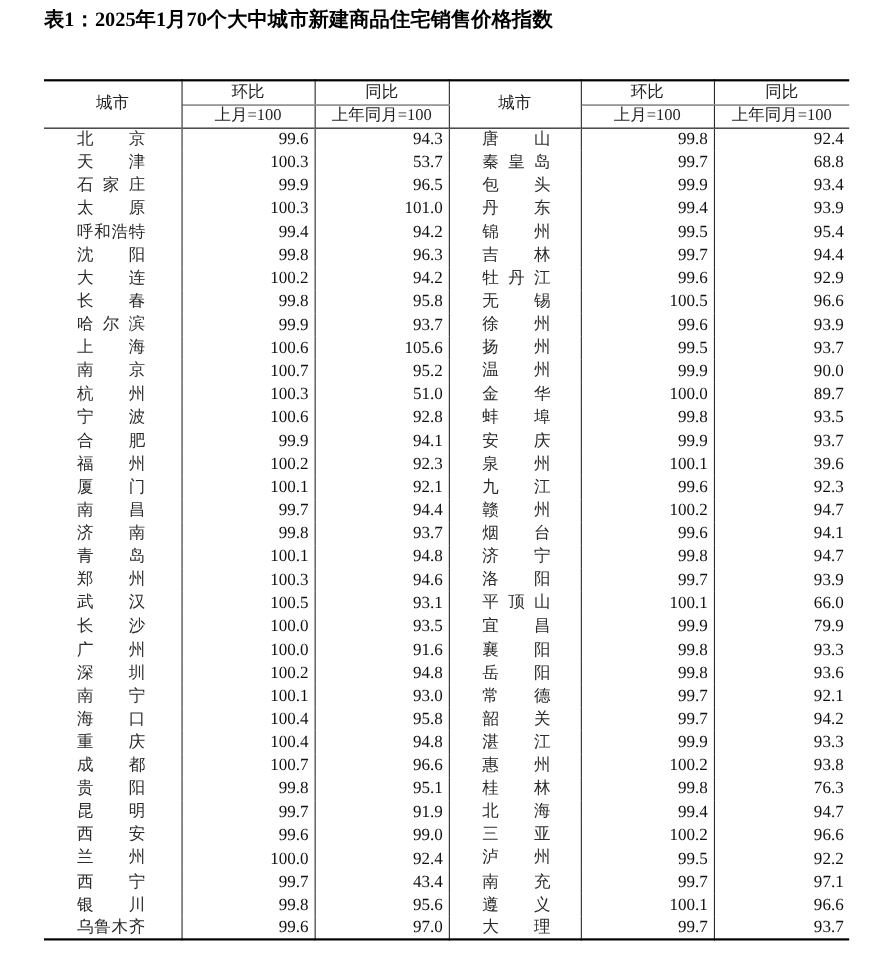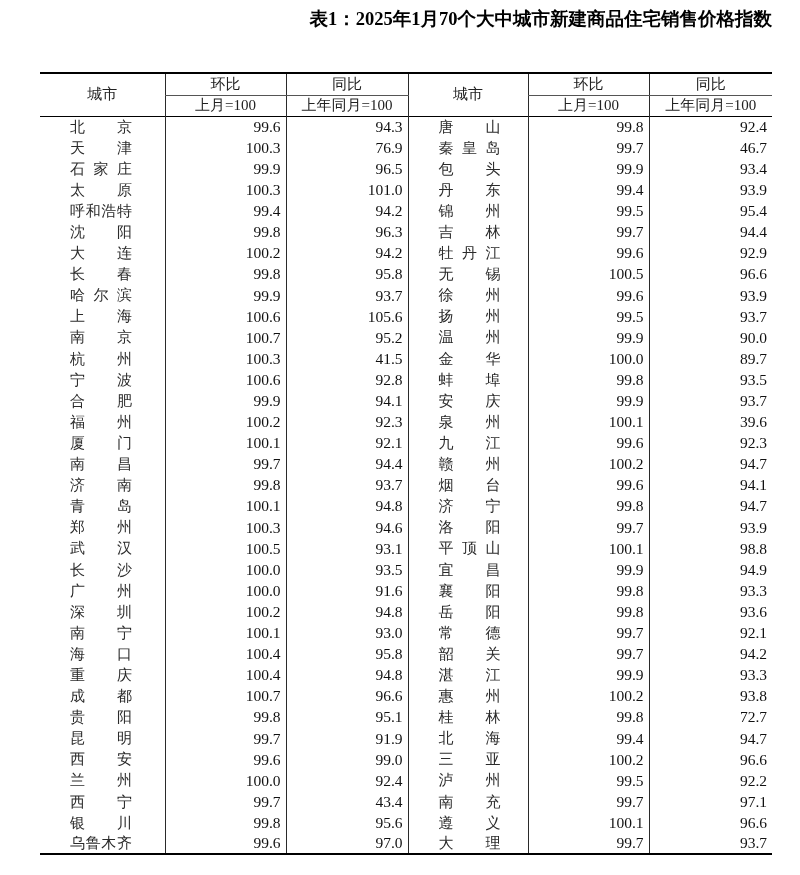--- a/index.html
+++ b/index.html
@@ -4,21 +4,21 @@
 <style>
   html,body{margin:0;padding:0;}
   body{
     width:800px;height:875px;background:#ffffff;
     font-family:"Liberation Serif","DejaVu Serif",serif;
     color:#1a1a1a;overflow:hidden;
   }
   .page{width:800px;height:875px;position:relative;}
   .doc-title{
     width:732px;margin:6px 0 0 40px;
-    text-align:right;font-weight:bold;font-size:18.5px;line-height:26px;color:#000;
+    text-align:left;font-weight:bold;font-size:18.5px;line-height:26px;color:#000;
   }
   .price-table{
     margin:40px 0 0 40px;
     border-collapse:collapse;table-layout:fixed;width:732px;
     border-top:2.5px solid #000;border-bottom:2.5px solid #000;
   }
   col.c-city-l{width:125px;}
   col.c-mom-l{width:121px;}
   col.c-yoy-l{width:122px;}
   col.c-city-r{width:120px;}
@@ -92,28 +92,28 @@
             </span></td>
           <td class="num vline">99.8</td>
           <td class="num vline">92.4</td>
         </tr>
         <tr>
           <td class="city-cell"><span class="city-name">
               <span>天</span>
               <span>津</span>
             </span></td>
           <td class="num vline">100.3</td>
-          <td class="num vline">76.9</td>
+          <td class="num vline">53.7</td>
           <td class="city-cell vline"><span class="city-name">
               <span>秦</span>
               <span>皇</span>
               <span>岛</span>
             </span></td>
           <td class="num vline">99.7</td>
-          <td class="num vline">46.7</td>
+          <td class="num vline">68.8</td>
         </tr>
         <tr>
           <td class="city-cell"><span class="city-name">
               <span>石</span>
               <span>家</span>
               <span>庄</span>
             </span></td>
           <td class="num vline">99.9</td>
           <td class="num vline">96.5</td>
           <td class="city-cell vline"><span class="city-name">
@@ -238,21 +238,21 @@
             </span></td>
           <td class="num vline">99.9</td>
           <td class="num vline">90.0</td>
         </tr>
         <tr>
           <td class="city-cell"><span class="city-name">
               <span>杭</span>
               <span>州</span>
             </span></td>
           <td class="num vline">100.3</td>
-          <td class="num vline">41.5</td>
+          <td class="num vline">51.0</td>
           <td class="city-cell vline"><span class="city-name">
               <span>金</span>
               <span>华</span>
             </span></td>
           <td class="num vline">100.0</td>
           <td class="num vline">89.7</td>
         </tr>
         <tr>
           <td class="city-cell"><span class="city-name">
               <span>宁</span>
@@ -371,35 +371,35 @@
               <span>汉</span>
             </span></td>
           <td class="num vline">100.5</td>
           <td class="num vline">93.1</td>
           <td class="city-cell vline"><span class="city-name">
               <span>平</span>
               <span>顶</span>
               <span>山</span>
             </span></td>
           <td class="num vline">100.1</td>
-          <td class="num vline">98.8</td>
+          <td class="num vline">66.0</td>
         </tr>
         <tr>
           <td class="city-cell"><span class="city-name">
               <span>长</span>
               <span>沙</span>
             </span></td>
           <td class="num vline">100.0</td>
           <td class="num vline">93.5</td>
           <td class="city-cell vline"><span class="city-name">
               <span>宜</span>
               <span>昌</span>
             </span></td>
           <td class="num vline">99.9</td>
-          <td class="num vline">94.9</td>
+          <td class="num vline">79.9</td>
         </tr>
         <tr>
           <td class="city-cell"><span class="city-name">
               <span>广</span>
               <span>州</span>
             </span></td>
           <td class="num vline">100.0</td>
           <td class="num vline">91.6</td>
           <td class="city-cell vline"><span class="city-name">
               <span>襄</span>
@@ -483,21 +483,21 @@
               <span>贵</span>
               <span>阳</span>
             </span></td>
           <td class="num vline">99.8</td>
           <td class="num vline">95.1</td>
           <td class="city-cell vline"><span class="city-name">
               <span>桂</span>
               <span>林</span>
             </span></td>
           <td class="num vline">99.8</td>
-          <td class="num vline">72.7</td>
+          <td class="num vline">76.3</td>
         </tr>
         <tr>
           <td class="city-cell"><span class="city-name">
               <span>昆</span>
               <span>明</span>
             </span></td>
           <td class="num vline">99.7</td>
           <td class="num vline">91.9</td>
           <td class="city-cell vline"><span class="city-name">
               <span>北</span>

